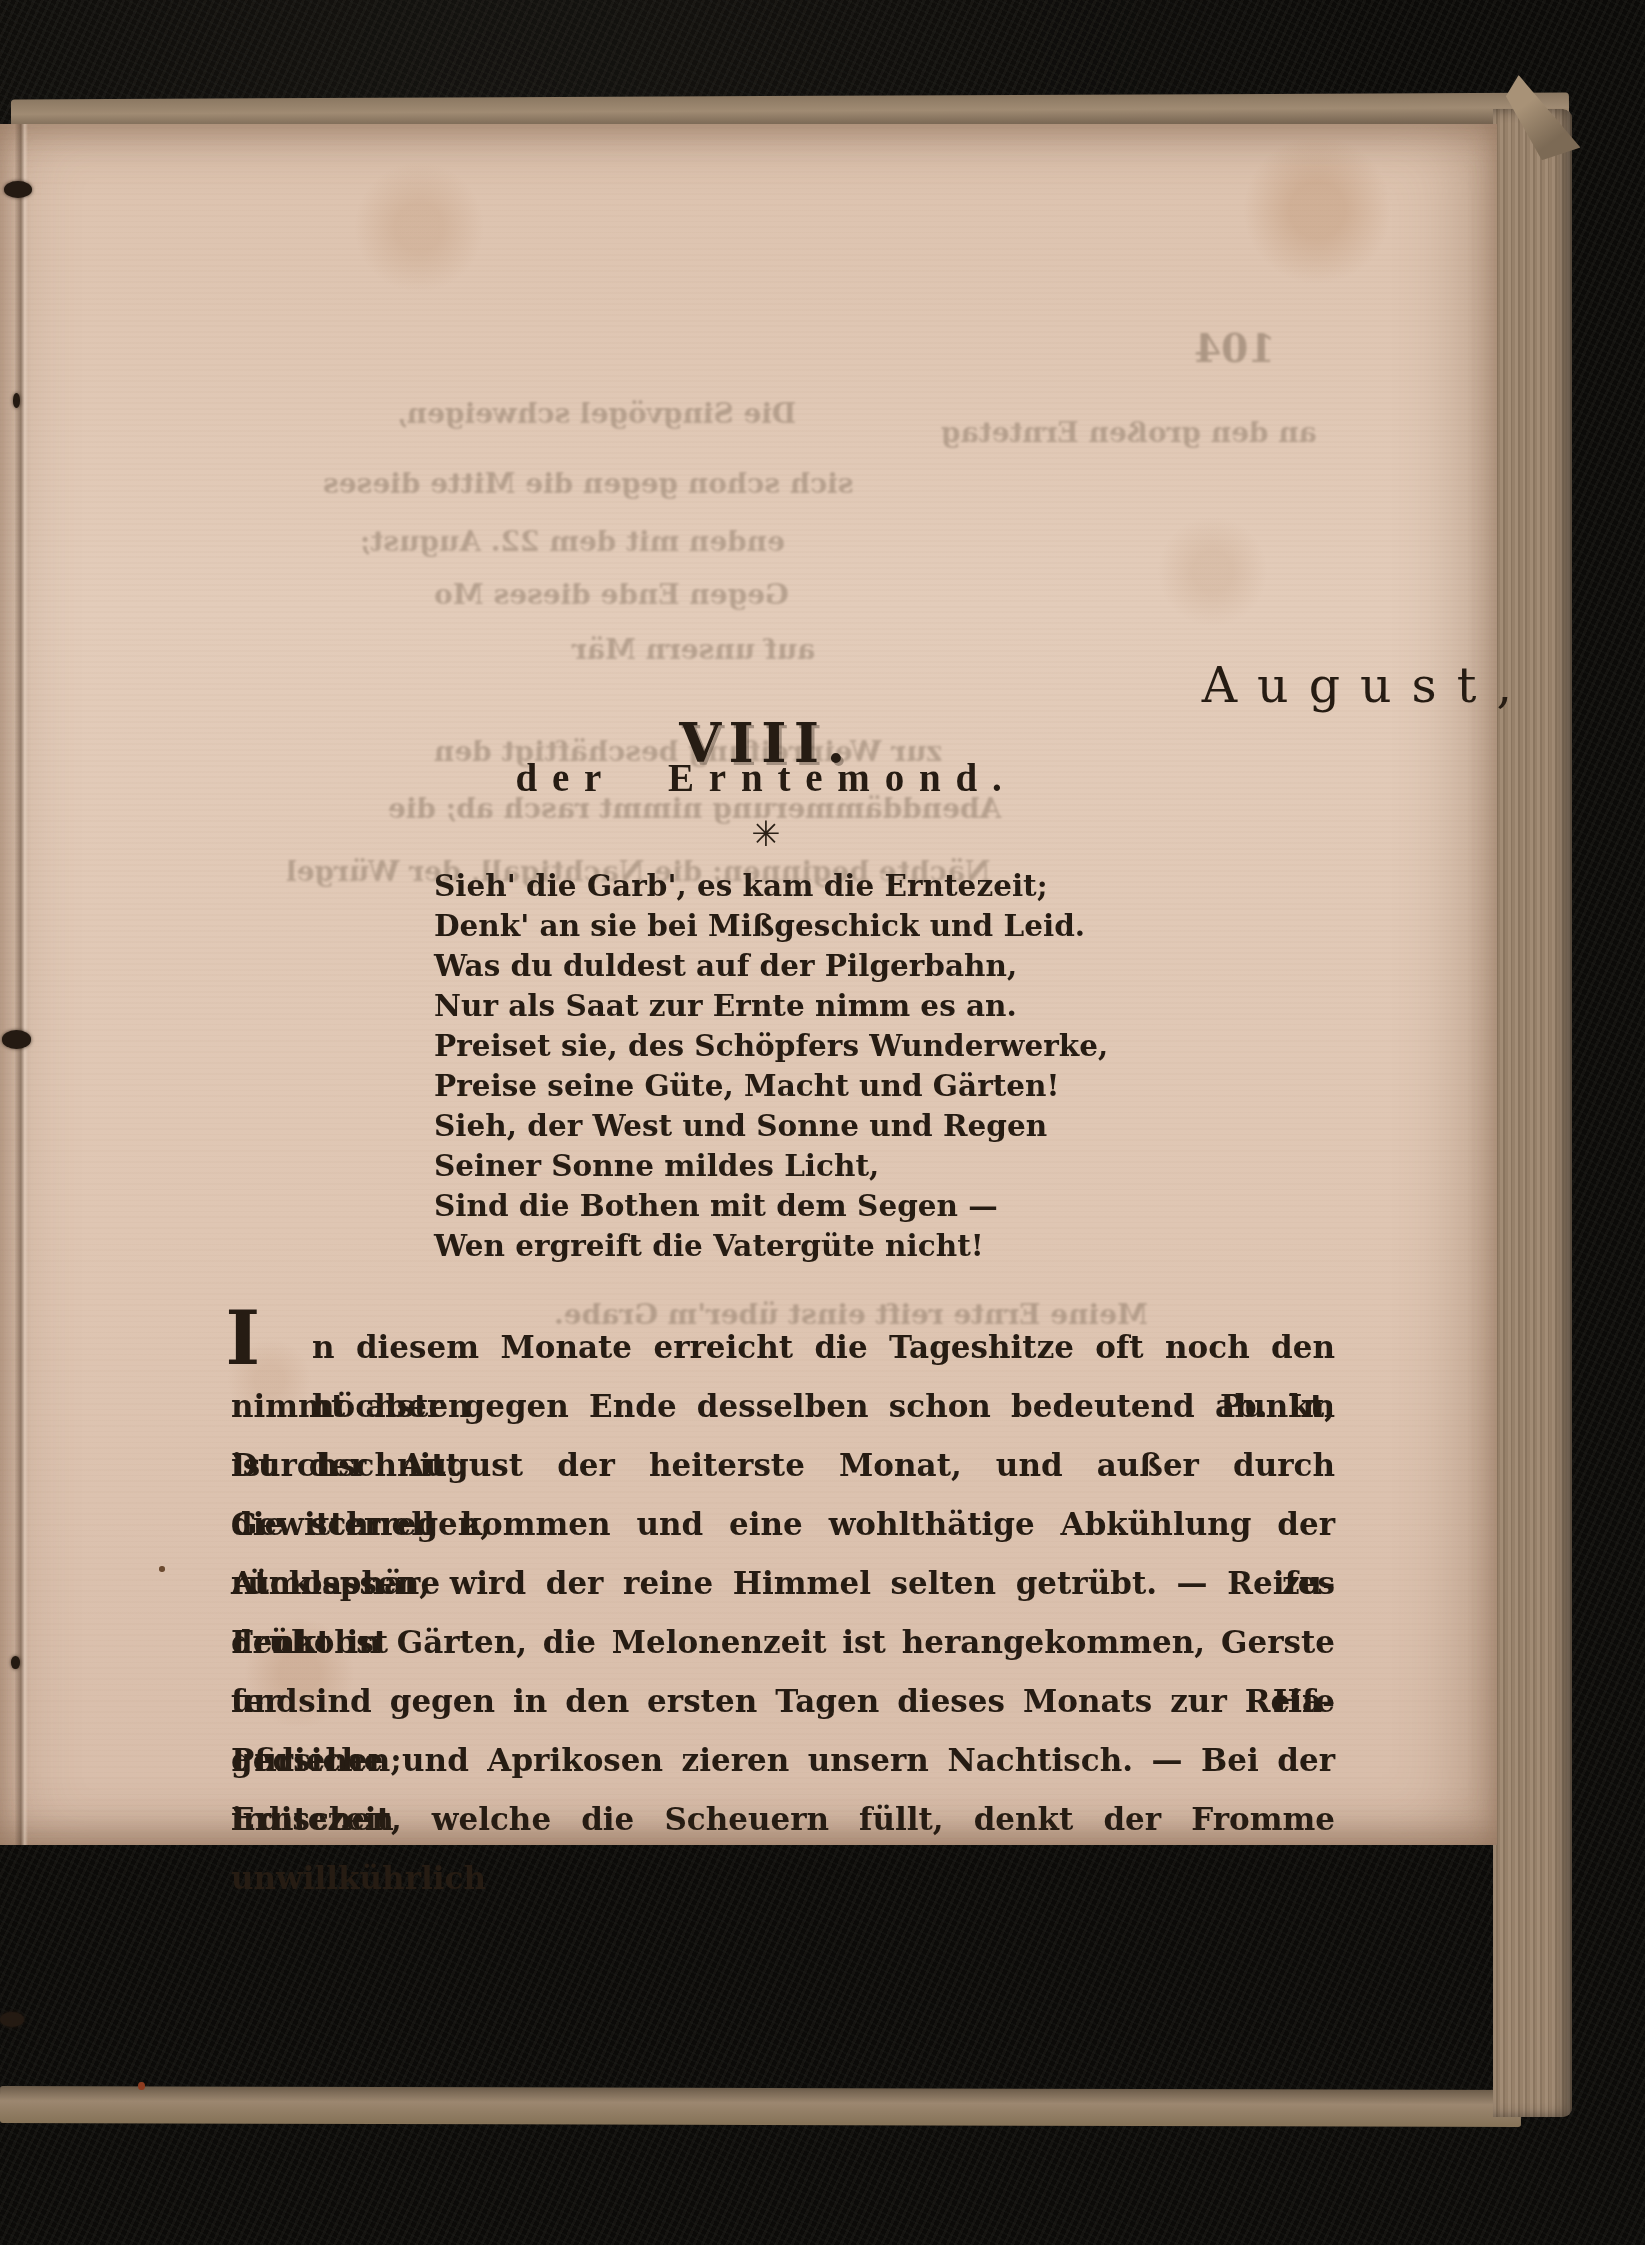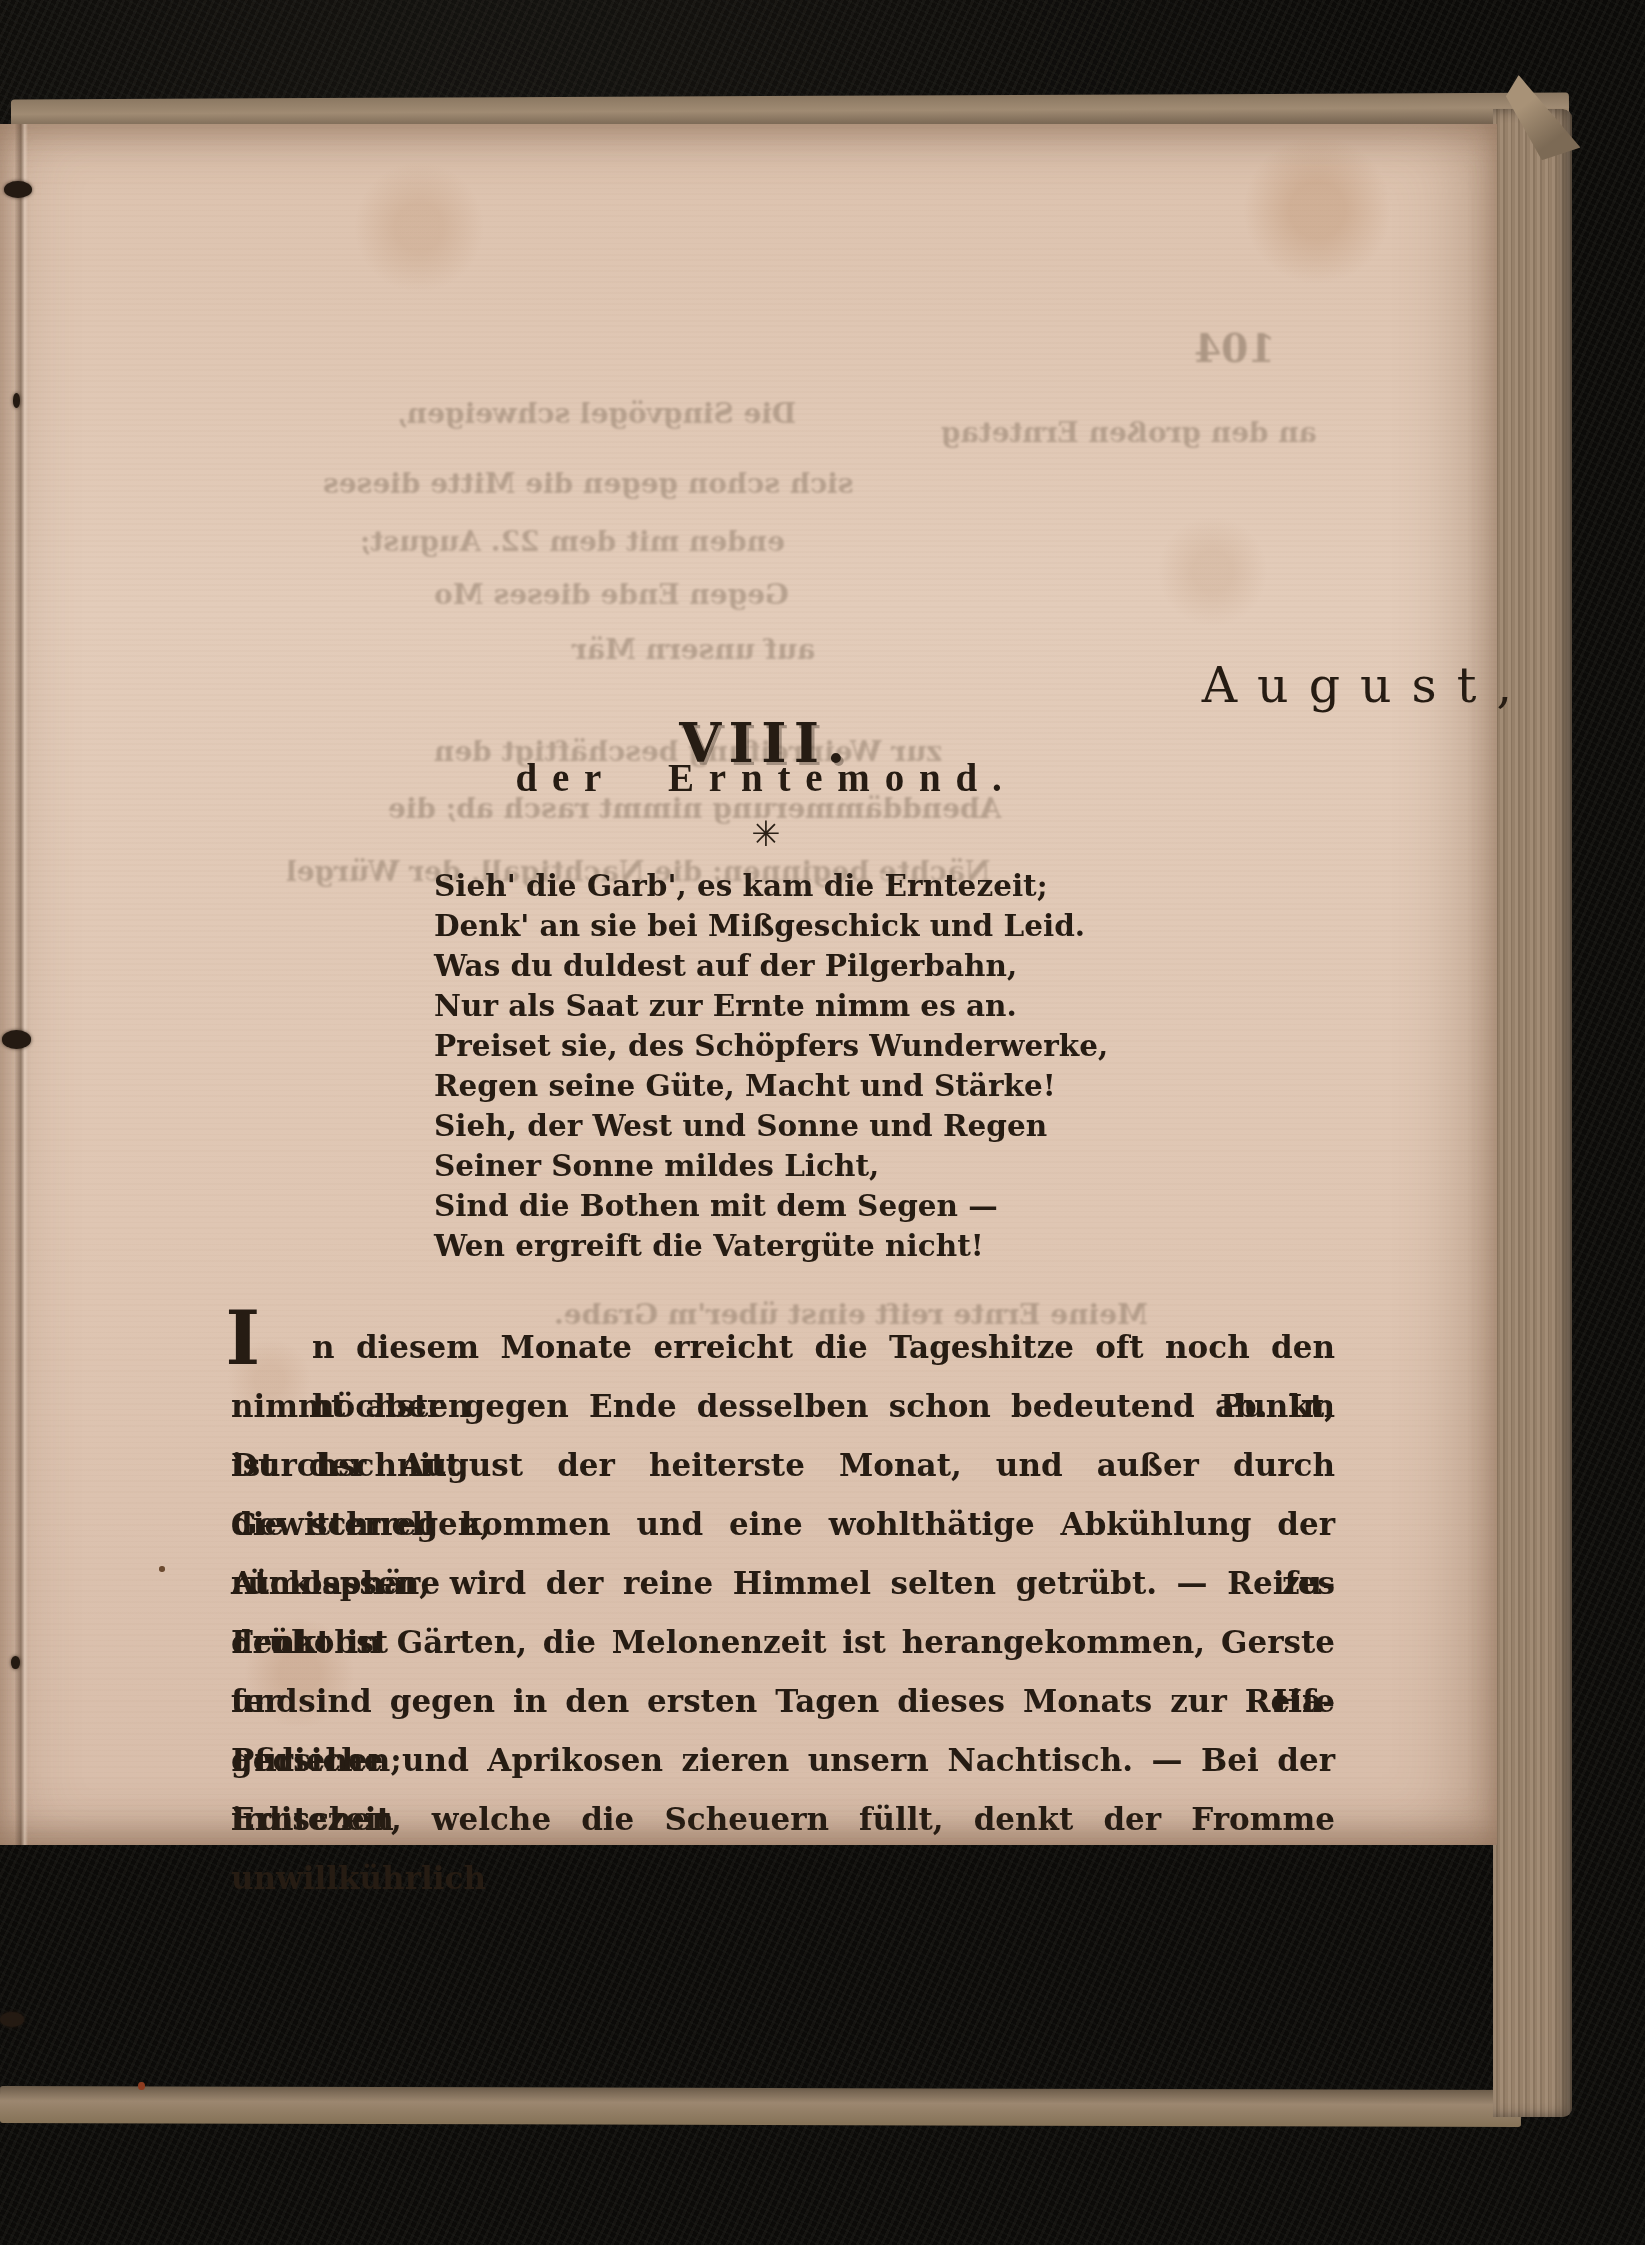--- a/index.html
+++ b/index.html
@@ -143,21 +143,21 @@
     <div class="ink chapter-title" style="top:533px;">August,</div>
     <div class="ink chapter-subtitle" style="top:631px;font-family:Liberation Serif, serif;">der Erntemond.</div>
     <div class="ornament" style="top:690px;">✳</div>
 
     <div class="ink poem" style="top:742px;">
       <div>Sieh' die Garb', es kam die Erntezeit;</div>
       <div>Denk' an sie bei Mißgeschick und Leid.</div>
       <div>Was du duldest auf der Pilgerbahn,</div>
       <div>Nur als Saat zur Ernte nimm es an.</div>
       <div>Preiset sie, des Schöpfers Wunderwerke,</div>
-      <div>Regen seine Güte, Macht und Stärke!</div>
+      <div>Preise seine Güte, Macht und Gärten!</div>
       <div>Sieh, der West und Sonne und Regen</div>
       <div>Seiner Sonne mildes Licht,</div>
       <div>Sind die Bothen mit dem Segen —</div>
       <div>Wen ergreift die Vatergüte nicht!</div>
     </div>
 
     <div class="ink prose" style="top:1194px;">
       <div class="prose-line first">
         <span class="dropcap">I</span><span>n diesem Monate erreicht die Tageshitze oft noch den höchsten Punkt,</span>
       </div>

